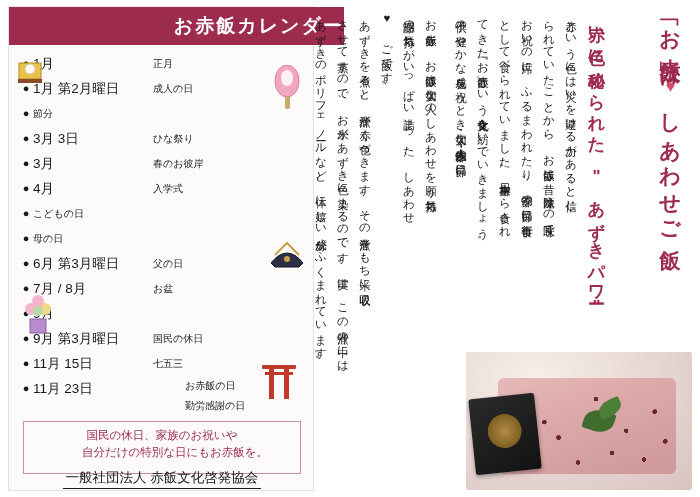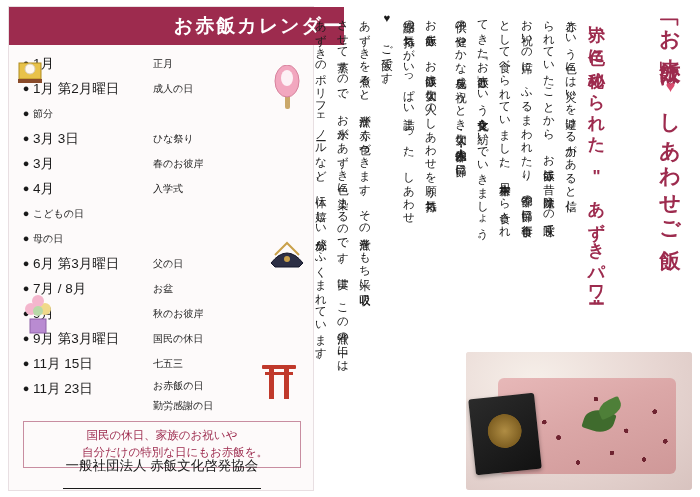--- a/index.html
+++ b/index.html
@@ -81,46 +81,47 @@
     color: #1a1a1a;
     line-height: 25px;
     font-family: "Liberation Sans", sans-serif;
   }
   .cal-row.two-line {
     height: 44px;
   }
   .cal-event .sub {
     display: block;
     line-height: 20px;
+    margin-left: 32px;
   }
 
   #calendar-footer {
     position: absolute;
     left: 14px;
     top: 414px;
     width: 278px;
     border: 1px solid #c88da0;
     box-sizing: border-box;
-    padding: 5px 4px 6px 4px;
+    padding: 5px 4px 12px 4px;
     text-align: center;
   }
   #calendar-footer .fline {
     font-size: 11.5px;
     color: #9d2b4e;
     line-height: 17px;
     font-family: "Liberation Sans", sans-serif;
   }
   #calendar-footer .fline.indent {
     padding-left: 26px;
   }
 
   #org-name {
     position: absolute;
     left: 0;
-    top: 450px;
+    top: 462px;
     width: 306px;
     text-align: center;
     font-size: 13.5px;
     color: #1a1a1a;
     font-family: "Liberation Sans", sans-serif;
   }
   #org-underline {
     position: absolute;
     left: 54px;
     top: 481px;
@@ -348,21 +349,20 @@
 
     <div class="cal-row">
       <span class="cal-bullet">●</span>
       <span class="cal-date">7月 / 8月</span>
       <span class="cal-event">お盆</span>
     </div>
 
     <div class="cal-row">
       <span class="cal-bullet">●</span>
       <span class="cal-date">9月</span>
-      <span class="cal-event">秋のお彼岸</span>
     </div>
 
     <div class="cal-row">
       <span class="cal-bullet">●</span>
       <span class="cal-date">9月 第3月曜日</span>
       <span class="cal-event">国民の休日</span>
     </div>
 
     <div class="cal-row">
       <span class="cal-bullet">●</span>

